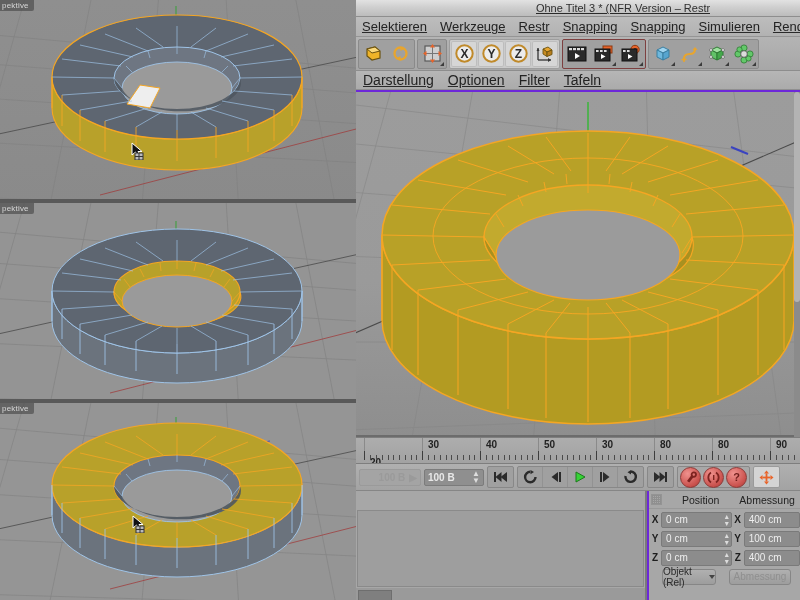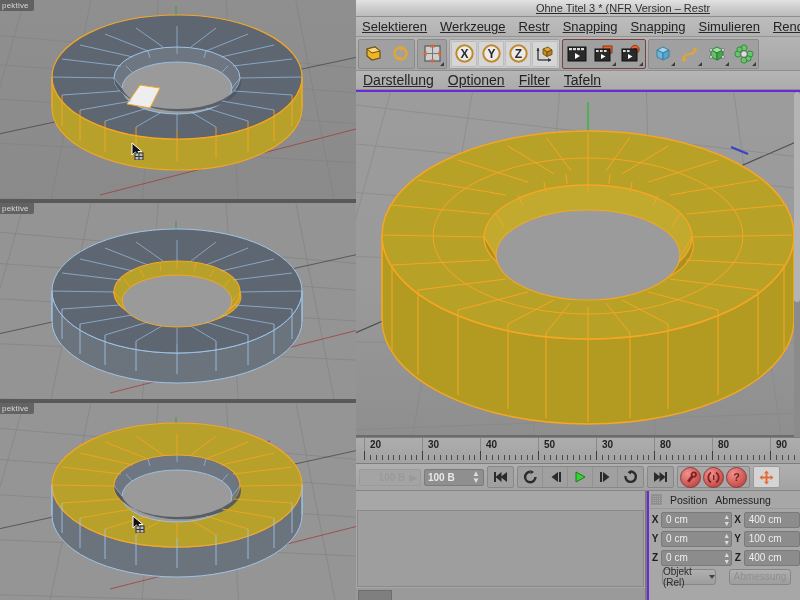--- a/index.html
+++ b/index.html
@@ -134,21 +134,21 @@
              border-bottom:1px solid #8e8e8e; display:flex; align-items:center;
              gap:13px; padding-left:2px; overflow:hidden; }
   .om-head span { font-size:10.5px; color:#222; }
   .om-body { position:absolute; left:0; top:18px; right:0; bottom:12px; background:#9e9e9e;
              border:1px solid #8a8a8a; margin:1px; }
   .om-foot { position:absolute; left:0; bottom:0; width:100%; height:12px; background:#9a9a9a; }
   .om-tab { position:absolute; left:2px; bottom:0; width:34px; height:10px;
             background:#7f7f7f; border:1px solid #6e6e6e; border-bottom:none; }
 
   .coords { position:absolute; left:293px; top:0; width:151px; height:109px; background:#a7a7a7; }
-  .co-head { height:18px; display:flex; align-items:center; gap:8px; padding-left:2px;
+  .co-head { height:18px; display:flex; align-items:center; gap:20px; padding-left:2px;
              border-bottom:1px solid #999; }
   .co-head span { font-size:10.5px; color:#222; }
   .dots { width:11px; height:11px; background:
       repeating-linear-gradient(0deg,#8f8f8f 0 1px,transparent 1px 2px),
       repeating-linear-gradient(90deg,#8f8f8f 0 1px,transparent 1px 2px);
       border:1px solid #949494; }
   .co-row { display:flex; align-items:center; height:17px; margin-top:2px; gap:2px; padding-left:2px; }
   .ax { width:9px; font-size:10px; color:#1e1e1e; font-weight:bold; text-align:center; }
   .numfld { height:16px; background:#8c8c8c; border:1px solid #7a7a7a; border-radius:2px;
             display:flex; align-items:center; justify-content:space-between;
@@ -714,21 +714,21 @@
           <line x1="428" y1="173" x2="428" y2="258"></line>
           <line x1="438" y1="143" x2="438" y2="228"></line>
         </g>
       </svg>
     </div>
     <div class="scrolltrack">
       <div class="scrollthumb" style="top:0;height:210px;"></div>
     </div>
 
     <div class="timeline">
-      <div class="tl-num" style="left:14px;">20</div>
+      <div class="tl-num" style="left:14px;margin-top:18px;">20</div>
       <div class="tl-num" style="left:72px;">30</div>
       <div class="tl-num" style="left:130px;">40</div>
       <div class="tl-num" style="left:188px;">50</div>
       <div class="tl-num" style="left:246px;">30</div>
       <div class="tl-num" style="left:304px;">80</div>
       <div class="tl-num" style="left:362px;">80</div>
       <div class="tl-num" style="left:420px;">90</div>
       <div class="tl-vline" style="left:8px;"></div>
         <div class="tl-vline" style="left:66px;"></div>
       <div class="tl-vline" style="left:124px;"></div>

